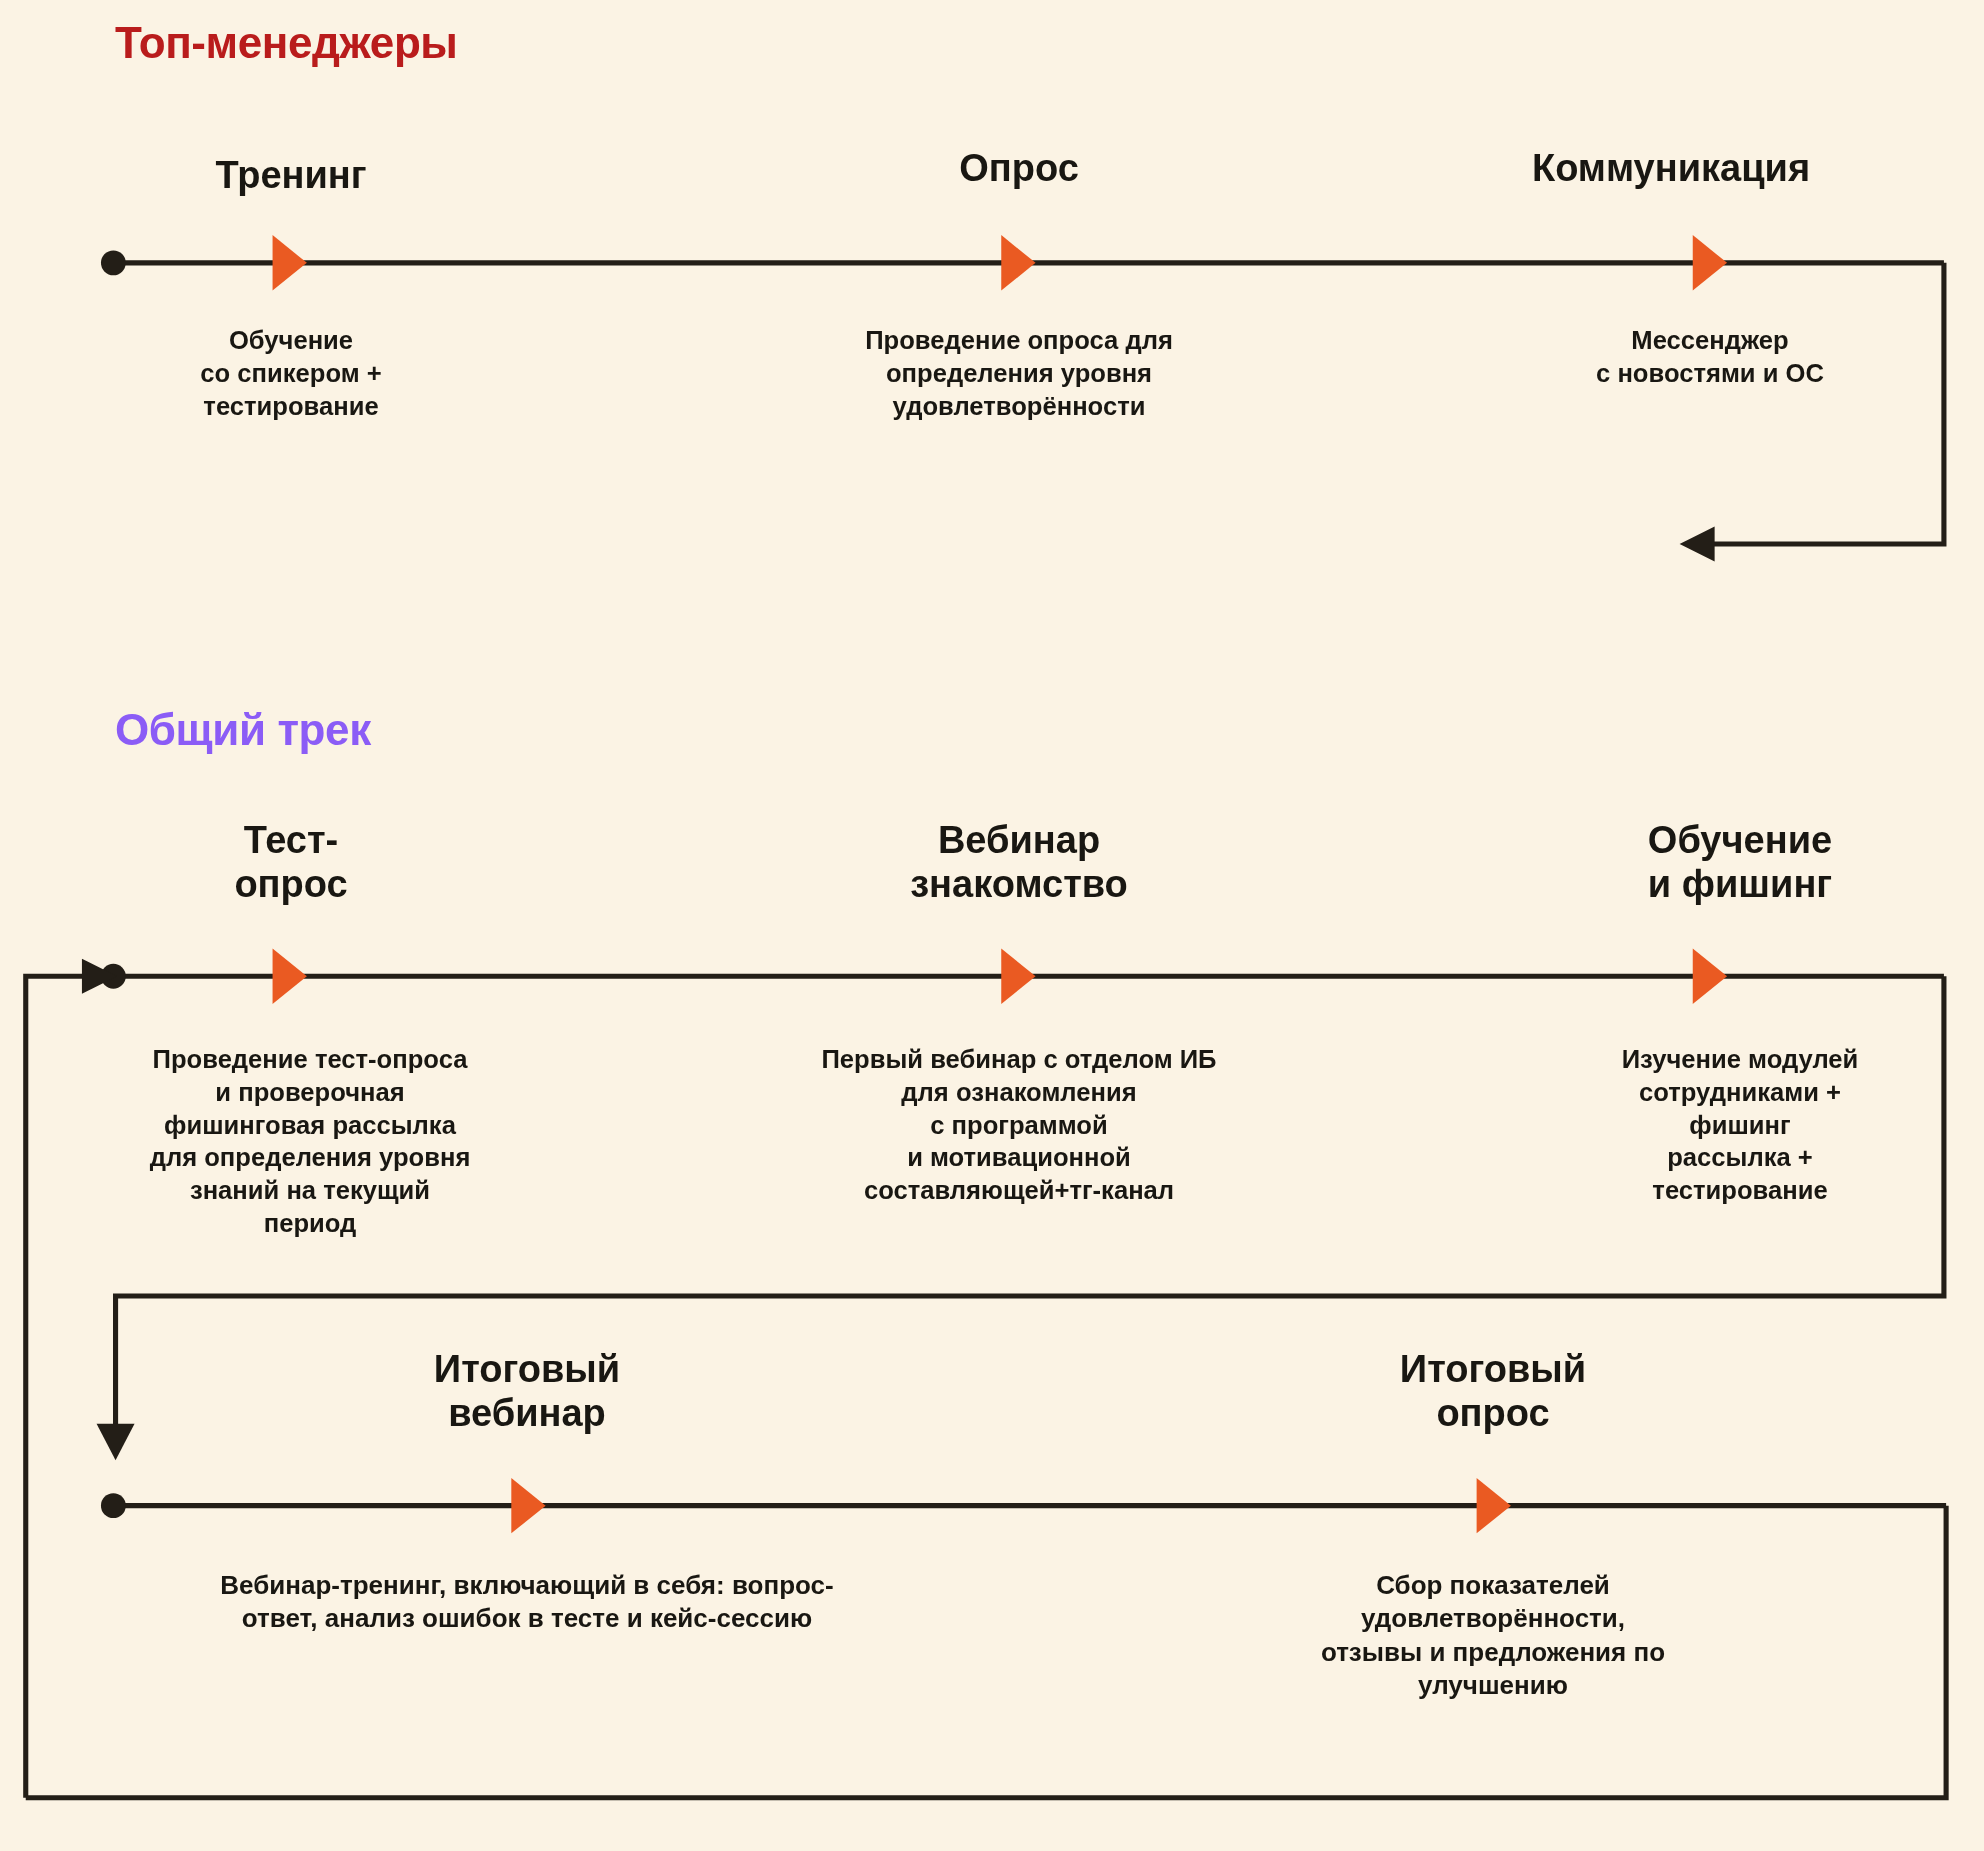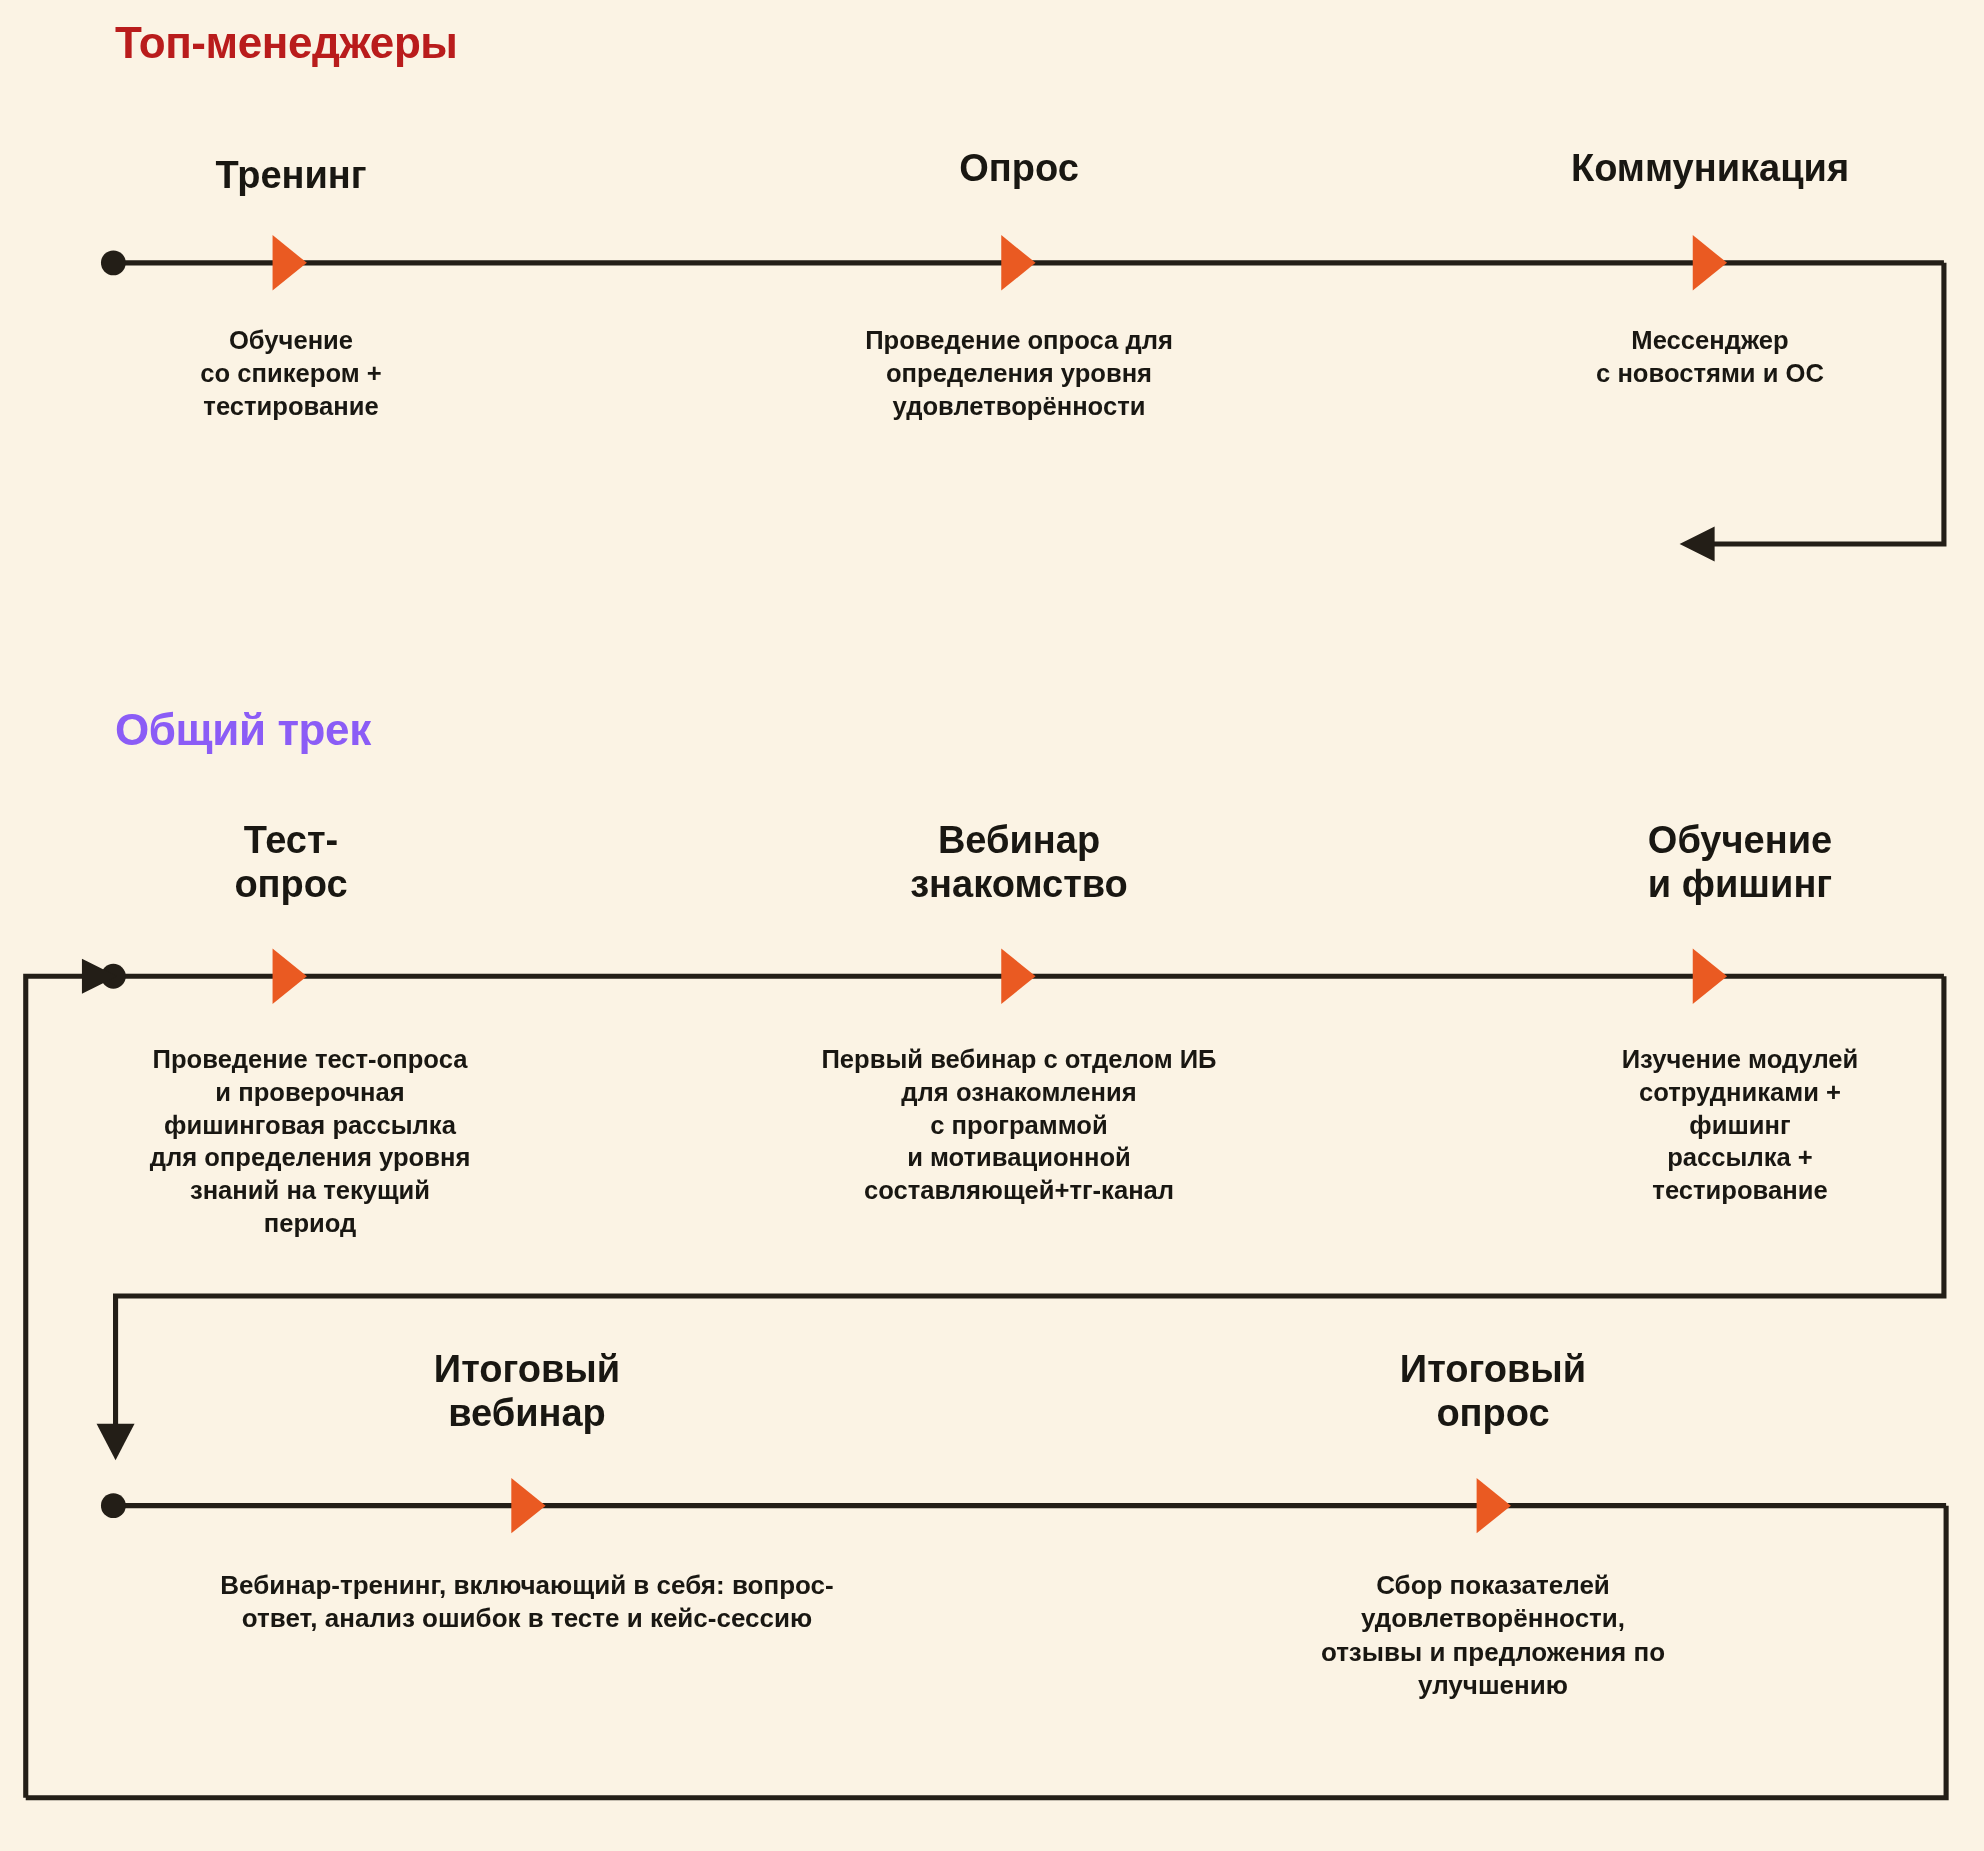--- a/index.html
+++ b/index.html
@@ -103,21 +103,21 @@
   <div class="step-label" style="left:291px;top:146px;margin-top:7px;">Тренинг</div>
   <div class="step-desc" style="left:291px;top:324px;">Обучение
 со спикером +
 тестирование</div>
 
   <div class="step-label" style="left:1019px;top:146px;">Опрос</div>
   <div class="step-desc" style="left:1019px;top:324px;text-align:center;">Проведение опроса для
 определения уровня
 удовлетворённости</div>
 
-  <div class="step-label" style="left:1710px;top:146px;">Коммуникация</div>
+  <div class="step-label" style="left:1671px;top:146px;">Коммуникация</div>
   <div class="step-desc" style="left:1710px;top:324px;text-align:center;">Мессенджер
 с новостями и ОС</div>
 
   <div class="section-title" style="left:115px;top:705px;color:#8b5cf6;">Общий трек</div>
 
   <div class="step-label" style="left:291px;top:818px;">Тест-
 опрос</div>
   <div class="step-desc" style="left:291px;top:1043px;margin-left:19px;">Проведение тест-опроса
 и проверочная
 фишинговая рассылка

